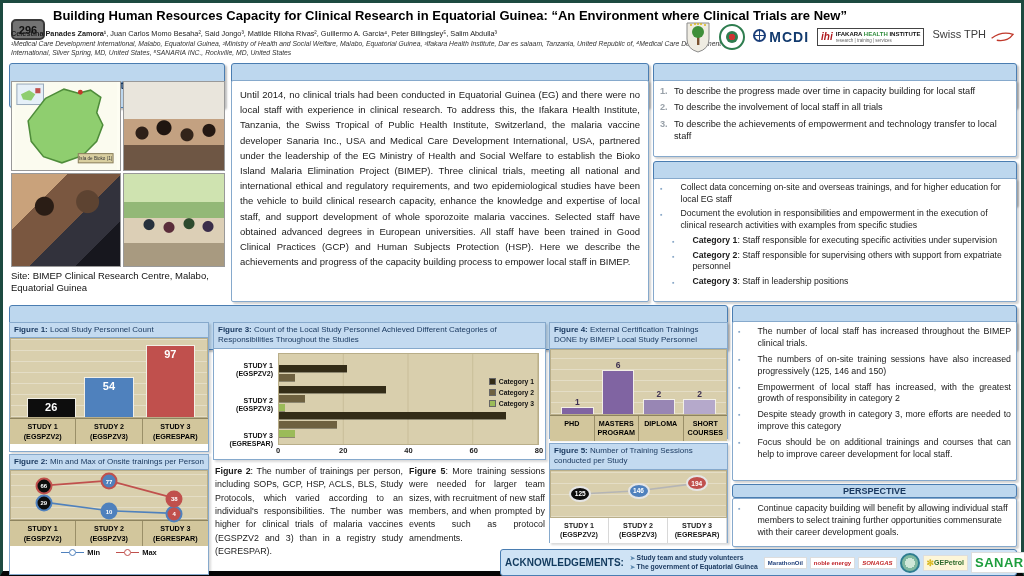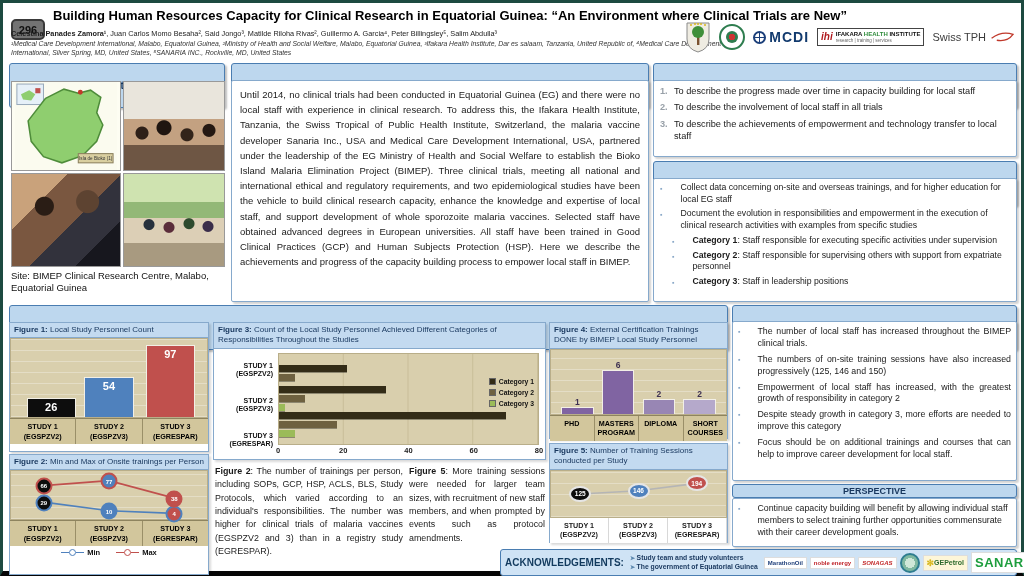--- a/index.html
+++ b/index.html
@@ -10,21 +10,21 @@
 
   
   .badge{position:absolute;left:8px;top:16px;width:34px;height:21px;background:#737373;
          border:2px solid #3a3a3a;border-radius:5px;display:flex;align-items:center;justify-content:center;
          font-size:11px;font-weight:bold;color:#111}
   .title{position:absolute;left:50px;top:6px;width:890px;font-size:13px;font-weight:bold;color:#000;line-height:1.15}
   .authors{position:absolute;left:8px;top:26px;width:720px;font-size:7.3px;color:#222}
   .authors b{font-weight:bold}
   .affils{position:absolute;left:8px;top:36px;width:730px;font-size:6.8px;font-style:italic;color:#333;line-height:1.35}
   .logos{position:absolute;right:6px;top:12px;height:44px;display:flex;align-items:center;gap:8px}
-  .logo{display:flex;align-items:center;gap:3px}
+  .logo{display:flex;gap:3px}
   .arms{width:26px;height:32px}
   .seal{width:26px;height:26px;border-radius:50%;border:2px solid #2e7d4f;background:#fff;display:flex;align-items:center;justify-content:center}
   .seal-inner{width:12px;height:12px;border-radius:50%;background:radial-gradient(circle,#c33 0 3px,#2e7d4f 3px 6px)}
   .mcdi-globe{width:13px;height:13px;border-radius:50%;border:2px solid #1b3f7a;
         background:linear-gradient(90deg,transparent 45%,#1b3f7a 45% 55%,transparent 55%),
                    linear-gradient(0deg,transparent 45%,#1b3f7a 45% 55%,transparent 55%)}
   .mcdi-text{font-size:14px;font-weight:bold;color:#123a6e;letter-spacing:1px}
   .ihi{border:1px solid #444;background:#fff;padding:2px 3px;align-items:center}
   .ihi-mark{font-size:10px;font-weight:bold;color:#b0191e;font-style:italic}
   .ihi-name{font-size:6px;font-weight:bold;color:#111;line-height:1.2;text-align:left}

